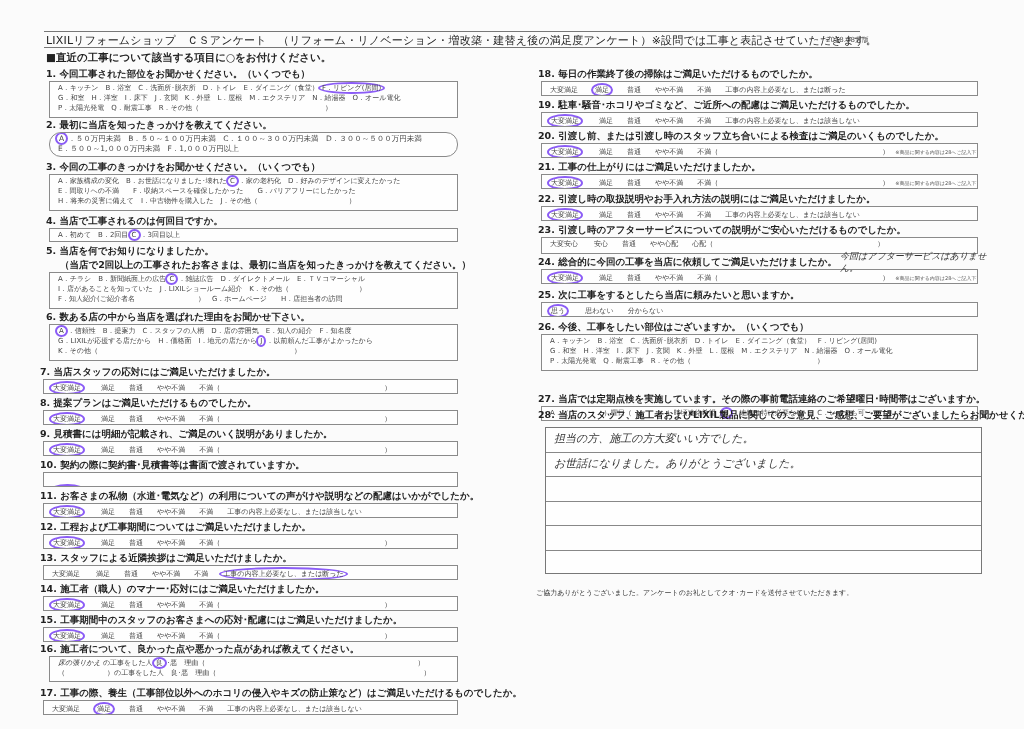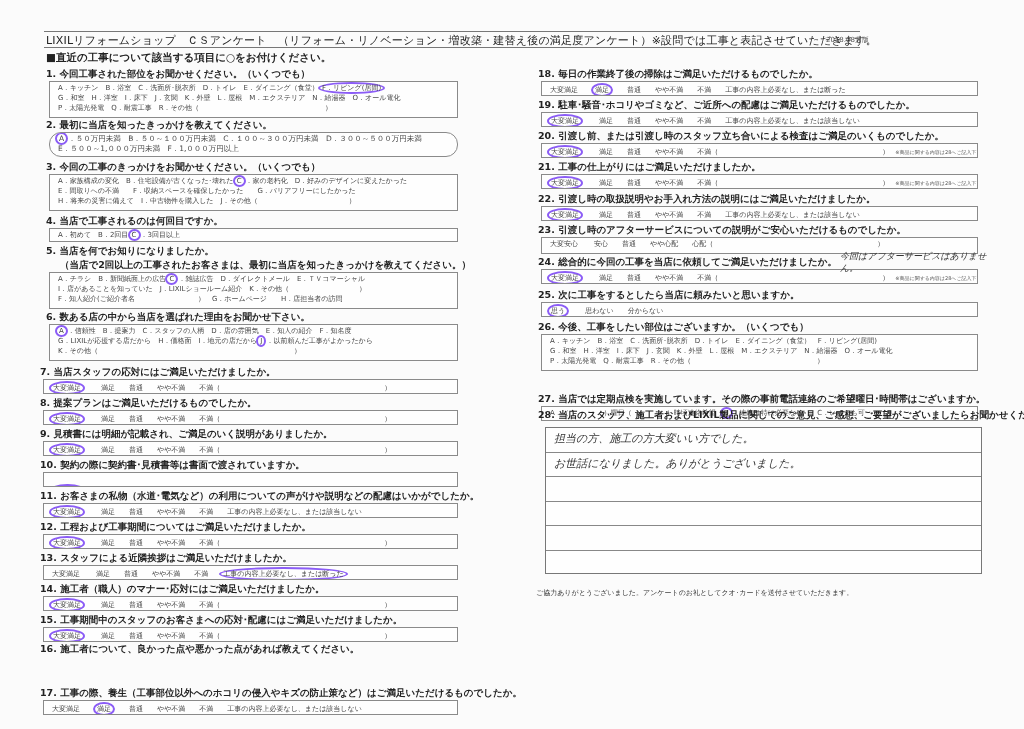--- a/index.html
+++ b/index.html
@@ -46,21 +46,21 @@
   <div class="q-title"><span>2.</span> <span>最初に当店を知ったきっかけを教えてください。</span></div>
   <div class="box" style="height:25px;font-size:7.5px;border-radius:12px;">
     <div><span class="circled">A</span><span>．５０万円未満　B．５０～１００万円未満　C．１００～３００万円未満　D．３００～５００万円未満</span></div>
     <div>E．５００～1,０００万円未満　F．1,０００万円以上</div>
   </div>
 </div>
 
 <div class="q" style="left:46px;top:160px;width:412px;">
   <div class="q-title"><span>3.</span> <span>今回の工事のきっかけをお聞かせください。（いくつでも）</span></div>
   <div class="box" style="height:37px;">
-    <div><span>A．家族構成の変化　B．住宅設備が古くなった･壊れた</span> <span class="circled">C</span><span>．家の老朽化　D．好みのデザインに変えたかった</span></div>
+    <div><span>A．家族構成の変化　B．お世話になりました･壊れた</span> <span class="circled">C</span><span>．家の老朽化　D．好みのデザインに変えたかった</span></div>
     <div>E．間取りへの不満　　F．収納スペースを確保したかった　　G．バリアフリーにしたかった</div>
     <div>H．将来の災害に備えて　I．中古物件を購入した　J．その他（　　　　　　　　　　　　　）</div>
   </div>
 </div>
 
 <div class="q" style="left:46px;top:214px;width:412px;">
   <div class="q-title"><span>4.</span> <span>当店で工事されるのは何回目ですか。</span></div>
   <div class="box" style="height:14px;">
     <span>A．初めて　B．2回目</span> <span class="circled">C</span><span>．3回目以上</span>
   </div>
@@ -123,20 +123,32 @@
       <div class="box" style="height: 15px;"><span class="opt circled" style="margin-right: 16px;">大変満足</span><span class="opt" style="margin-right: 14px;">満足</span><span class="opt" style="margin-right: 14px;">普通</span><span class="opt" style="margin-right: 14px;">やや不満</span><span class="opt" style="margin-right: 14px;">不満（</span><span style="margin-left: 150px;">）</span></div>
     </div>
     <div class="q" style="left: 40px; top: 686px; width: 418px;">
       <div class="q-title"><span>17.</span> <span>工事の際、養生（工事部位以外へのホコリの侵入やキズの防止策など）はご満足いただけるものでしたか。</span></div>
       <div class="box" style="height: 15px;"><span class="opt" style="margin-right: 16px;">大変満足</span><span class="opt circled" style="margin-right: 14px;">満足</span><span class="opt" style="margin-right: 14px;">普通</span><span class="opt" style="margin-right: 14px;">やや不満</span><span class="opt" style="margin-right: 14px;">不満</span><span class="opt" style="margin-right: 14px;">工事の内容上必要なし、または該当しない</span></div>
     </div>
   </div>
 
 <div class="q" style="left:40px;top:642px;width:418px;">
   <div class="q-title"><span>16.</span> <span>施工者について、良かった点や悪かった点があれば教えてください。</span></div>
+  <div class="box" style="height:26px;margin-left:9px;">
+    <div>
+      <span class="hand">床の張りかえ</span>
+      <span>の工事をした人</span>
+      <span class="circled">良</span><span>･悪　理由（</span>
+      <span style="margin-left:210px">）</span>
+    </div>
+    <div>
+      <span>（　　　　　　）の工事をした人　良･悪　理由（</span>
+      <span style="margin-left:205px">）</span>
+    </div>
+  </div>
 </div>
 
 <div id="right-ratings">
     <div class="q" style="left: 538px; top: 67px; width: 440px;">
       <div class="q-title"><span>18.</span> <span>毎日の作業終了後の掃除はご満足いただけるものでしたか。</span></div>
       <div class="box" style="height: 15px;"><span class="opt" style="margin-right: 16px;">大変満足</span><span class="opt circled" style="margin-right: 14px;">満足</span><span class="opt" style="margin-right: 14px;">普通</span><span class="opt" style="margin-right: 14px;">やや不満</span><span class="opt" style="margin-right: 14px;">不満</span><span class="opt" style="margin-right: 14px;">工事の内容上必要なし、または断った</span></div>
     </div>
     <div class="q" style="left: 538px; top: 98px; width: 440px;">
       <div class="q-title"><span>19.</span> <span>駐車･騒音･ホコリやゴミなど、ご近所への配慮はご満足いただけるものでしたか。</span></div>
       <div class="box" style="height: 15px;"><span class="opt circled" style="margin-right: 16px;">大変満足</span><span class="opt" style="margin-right: 14px;">満足</span><span class="opt" style="margin-right: 14px;">普通</span><span class="opt" style="margin-right: 14px;">やや不満</span><span class="opt" style="margin-right: 14px;">不満</span><span class="opt" style="margin-right: 14px;">工事の内容上必要なし、または該当しない</span></div>

